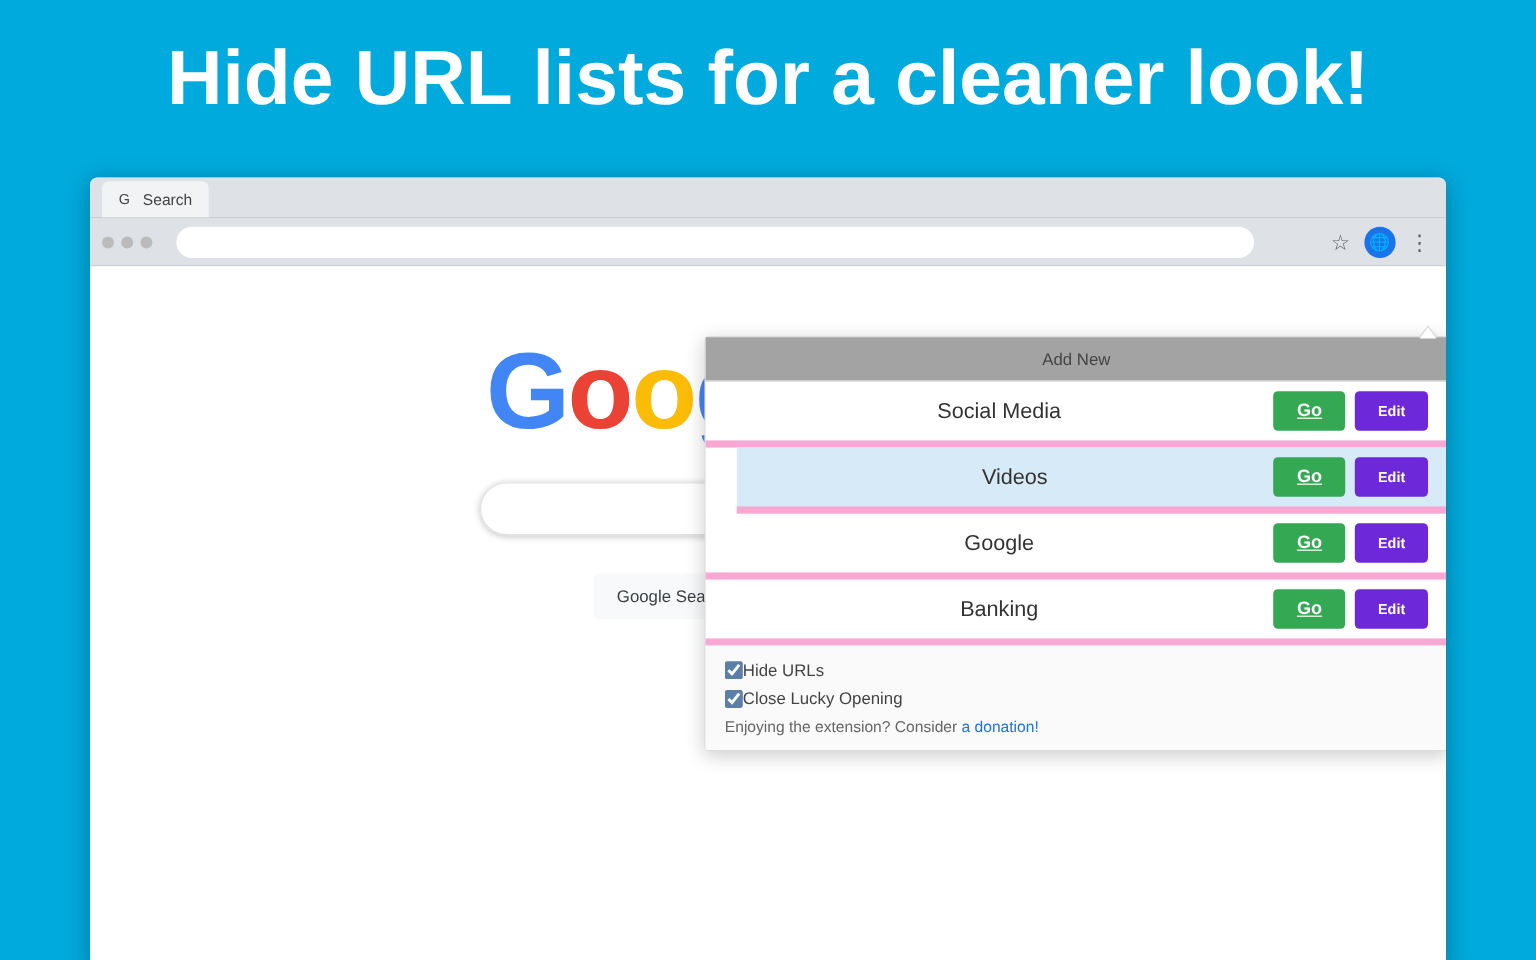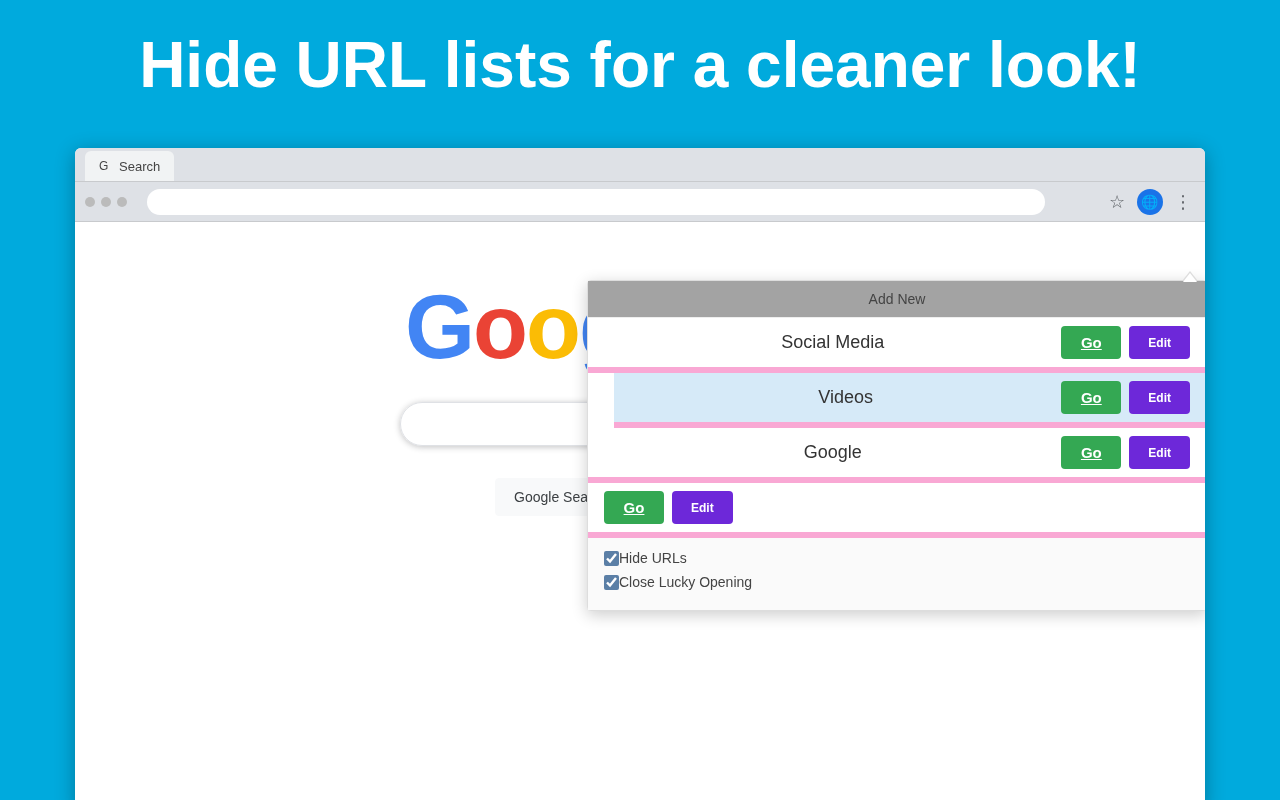--- a/index.html
+++ b/index.html
@@ -393,33 +393,37 @@
             </div>
           </div>
           <div class="popup-row">
             <div class="popup-row-name">Google</div>
             <div class="popup-row-buttons">
               <button class="btn-go">Go</button>
               <button class="btn-edit">Edit</button>
             </div>
           </div>
           <div class="popup-row">
+            <div class="popup-row-name">Banking</div>
             <div class="popup-row-buttons">
               <button class="btn-go">Go</button>
               <button class="btn-edit">Edit</button>
             </div>
           </div>
         </div>
 
       <div class="popup-footer">
         <label class="popup-checkbox-row">
           <input type="checkbox" id="hide-urls-cb" checked="" style="">
           <span>Hide URLs</span>
         </label>
         <label class="popup-checkbox-row">
           <input type="checkbox" id="close-after-cb" checked="" style="">
           <span>Close Lucky Opening</span>
         </label>
+        <div class="popup-donation-text">
+          <span>Enjoying the extension? Consider </span><a href="#" class="popup-donation-link">a donation!</a>
+        </div>
       </div>
     </div>
 
   </div>
 </div>
 
 </body></html>

